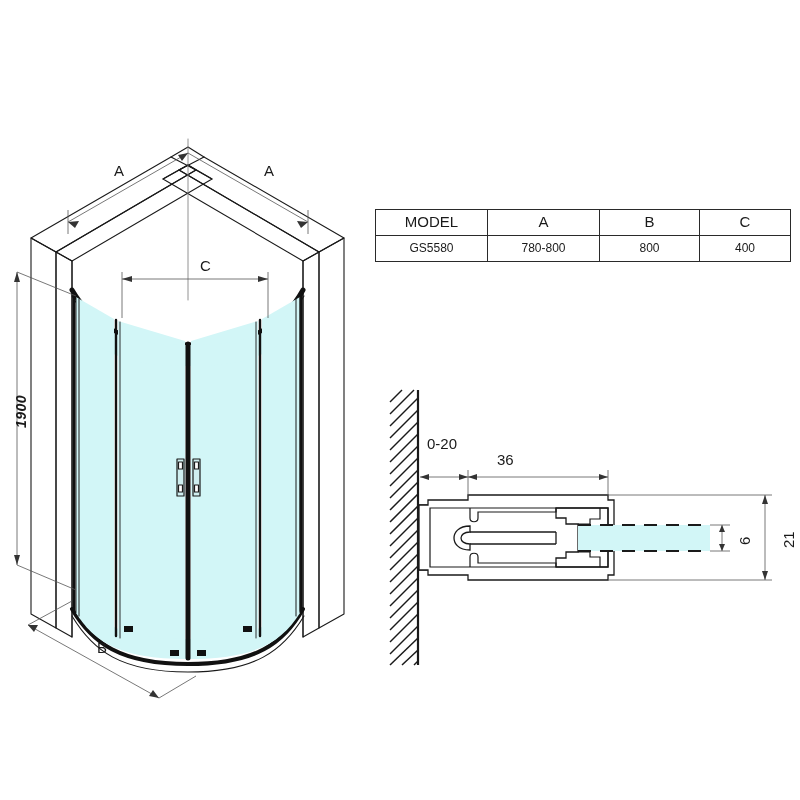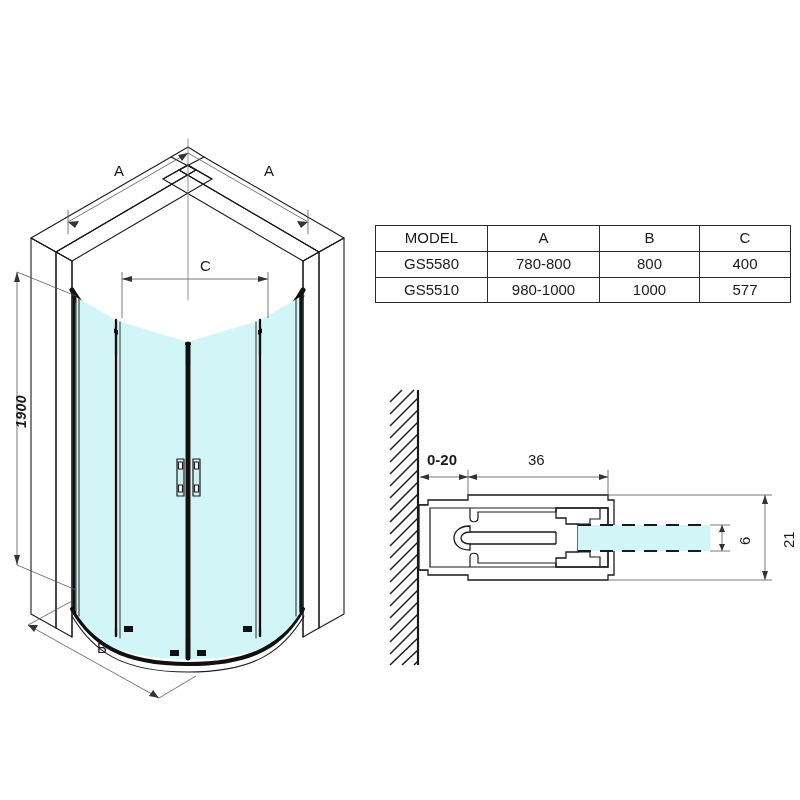--- a/index.html
+++ b/index.html
@@ -30,27 +30,26 @@
   }
   
   #spec-table {
     position: absolute;
     left: 375px;
     top: 209px;
     width: 415px;
     border-collapse: collapse;
     table-layout: fixed;
     font-family: "Liberation Sans", sans-serif;
-    margin-top: 16px;
   }
   #spec-table td, #spec-table th {
     border: 1px solid #2a2a2a;
     text-align: center;
     font-weight: normal;
-    font-size: 15px;
+    font-size: 12px;
     color: #1a1a1a;
     padding: 0;
     height: 24.8px;
     line-height: 24.8px;
     white-space: nowrap;
   }
   #spec-table th { font-size: 15px; }
   #spec-table col.c-model { width: 112px; }
   #spec-table col.c-a     { width: 112px; }
   #spec-table col.c-b     { width: 100px; }
@@ -352,33 +351,27 @@
         <th>C</th>
       </tr>
     </thead>
     <tbody>
       <tr>
         <td>GS5580</td>
         <td>780-800</td>
         <td>800</td>
         <td>400</td>
       </tr>
-      <tr>
-        <td>GS5510</td>
-        <td>980-1000</td>
-        <td>1000</td>
-        <td>577</td>
-      </tr>
     </tbody>
   </table>
 
   <span class="lbl" style="left:114px; top:163px;">A</span>
   <span class="lbl" style="left:264px; top:163px;">A</span>
   <span class="lbl" style="left:200px; top:258px;">C</span>
   <span class="lbl" style="left:97px; top:640px;">B</span>
   <span class="lbl lbl-rot lbl-1900" style="left:14px; top:428px;">1900</span>
 
-  <span class="lbl" style="left:427px; top:452px;font-weight:bold;">0-20</span>
-  <span class="lbl" style="left:528px; top:452px;">36</span>
+  <span class="lbl" style="left:427px; top:436px;">0-20</span>
+  <span class="lbl" style="left:497px; top:452px;">36</span>
   <span class="lbl lbl-rot" style="left:781px; top:548px;">21</span>
   <span class="lbl lbl-rot" style="left:737px; top:545px;">6</span>
 
 </div>
 
 </body></html>

